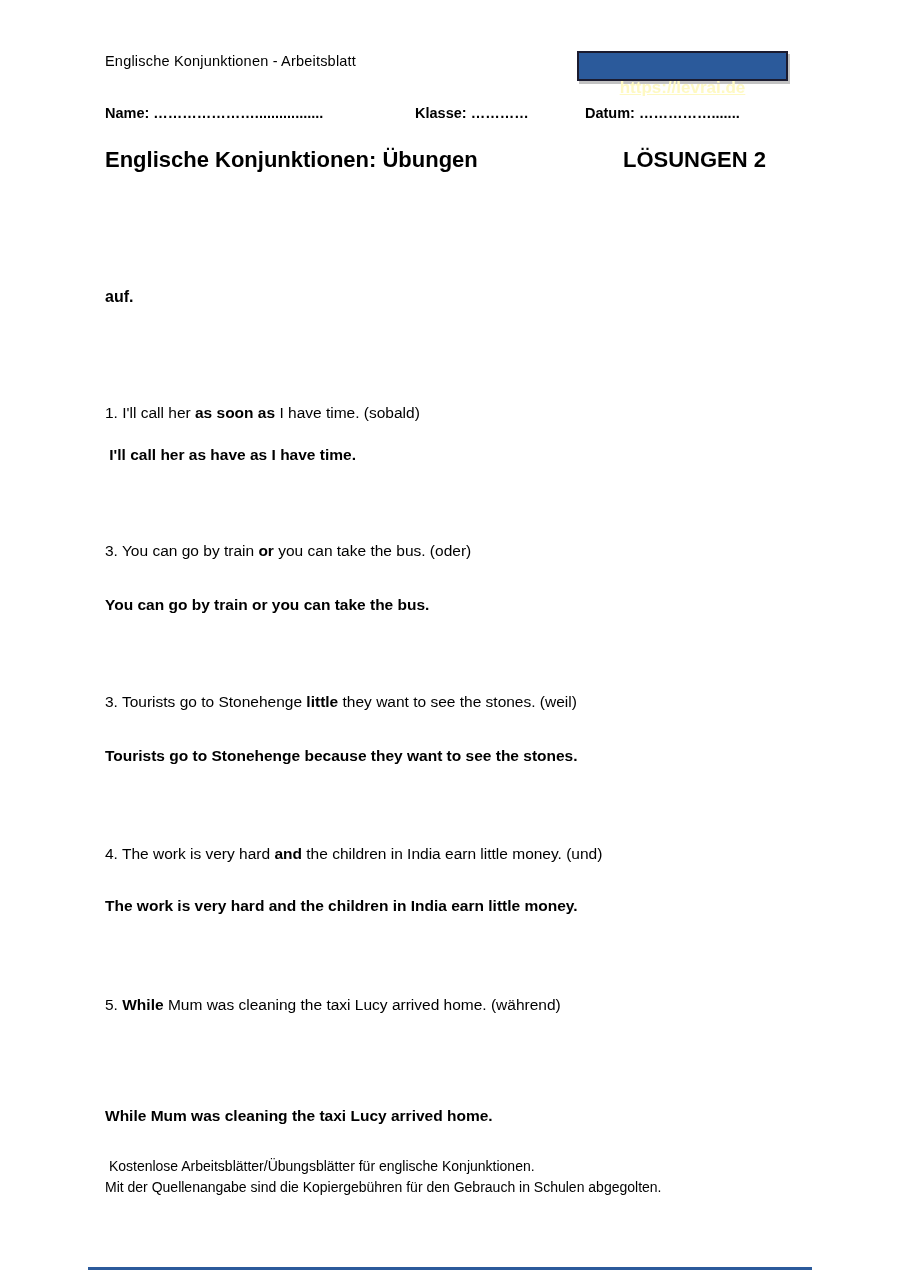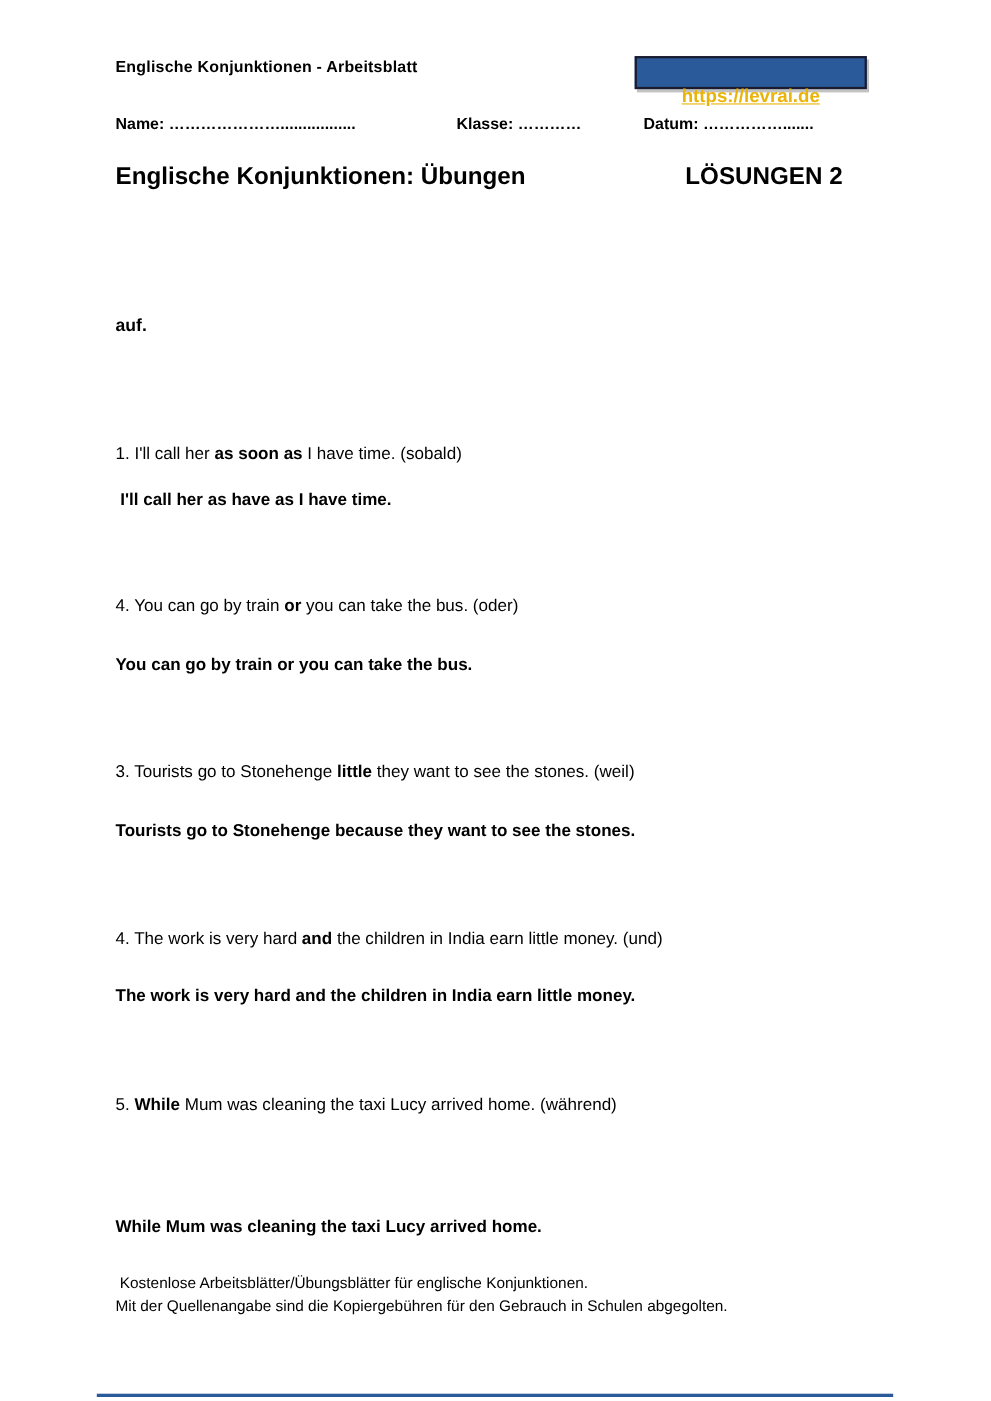--- a/index.html
+++ b/index.html
@@ -9,35 +9,35 @@
     height: 1274px;
     background: #ffffff;
     font-family: "Liberation Sans", "DejaVu Sans", sans-serif;
     color: #000000;
     overflow: hidden;
   }
   .abs { position: absolute; }
 
   .ws-header-label {
     left: 105px; top: 53px;
-    font-size: 14.5px; font-weight: bold;
+    font-size: 14.5px; font-weight: normal;
     letter-spacing: 0.2px;
     white-space: nowrap;
   }
   .link-box {
     left: 577px; top: 51px;
     width: 211px; height: 30px;
     background: #2b5a9b;
     border: 2px solid #1b1b2f;
     box-sizing: border-box;
     display: flex; align-items: center; justify-content: center;
     box-shadow: 2px 3px 0 #c2c2c2;
   }
   .link-box a {
-    color: #eab308;
+    color: #fef9c3;
     font-size: 17px;
     font-weight: bold;
     text-decoration: underline;
     white-space: nowrap;
     margin-top: 43px;
   }
 
   .fields-row { left: 0; top: 105px; width: 901px; height: 20px; }
   .field { position: absolute; font-size: 14.5px; font-weight: bold; white-space: pre; }
   .field-name   { left: 105px; }
@@ -107,21 +107,21 @@
   </div>
 
   <div class="abs main-title">Englische Konjunktionen: Übungen</div>
   <div class="abs solutions-badge">LÖSUNGEN 2</div>
 
   <div class="abs task-block"><br><span>auf.</span></div>
 
   <div class="abs question" style="top:404px"><span>1. I'll call her </span><b>as soon as</b><span> I have time. (sobald)</span></div>
   <div class="abs answer" style="top:446px"> I'll call her as have as I have time.</div>
 
-  <div class="abs question" style="top:542px"><span>4. You can go by train </span><b>or</b><span> you can take the bus. (oder)</span></div>
+  <div class="abs question" style="top:542px"><span>3. You can go by train </span><b>or</b><span> you can take the bus. (oder)</span></div>
   <div class="abs answer" style="top:596px">You can go by train or you can take the bus.</div>
 
   <div class="abs question" style="top:693px"><span>3. Tourists go to Stonehenge </span><b>little</b><span> they want to see the stones. (weil)</span></div>
   <div class="abs answer" style="top:747px">Tourists go to Stonehenge because they want to see the stones.</div>
 
   <div class="abs question" style="top:845px"><span>4. The work is very hard </span><b>and</b><span> the children in India earn little money. (und)</span></div>
   <div class="abs answer" style="top:897px">The work is very hard and the children in India earn little money.</div>
 
   <div class="abs question" style="top:996px"><span>5. </span><b>While</b><span> Mum was cleaning the taxi Lucy arrived home. (während)</span></div>
   <div class="abs answer" style="top:1107px">While Mum was cleaning the taxi Lucy arrived home.</div>

